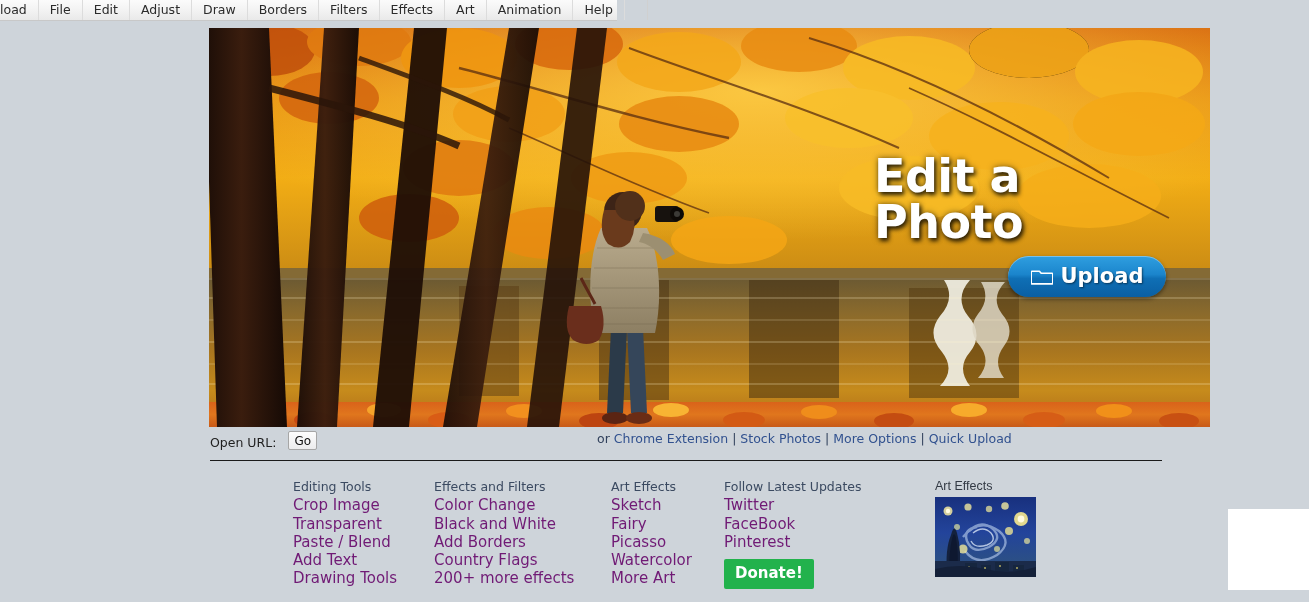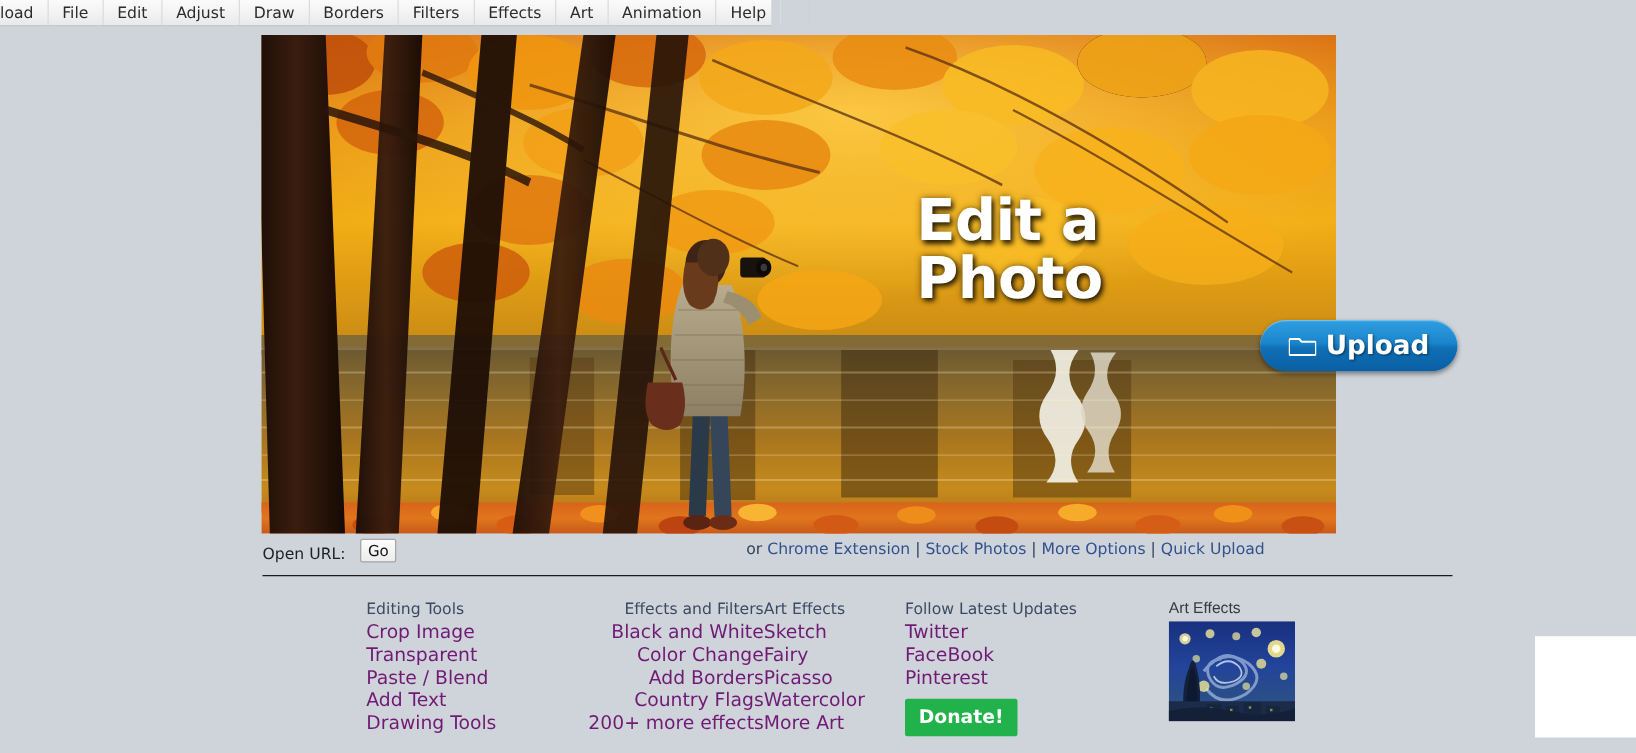--- a/index.html
+++ b/index.html
@@ -44,21 +44,21 @@
   .menubar-fill {
     flex: 1;
     border-right: none;
   }
 
   
   .hero {
     position: absolute;
     left: 209px;
     top: 28px;
-    width: 860px;
+    width: 1001px;
     height: 399px;
     overflow: hidden;
   }
   .hero svg { display: block; width: 100%; height: 100%; }
 
   .hero-text {
     position: absolute;
     right: 36px;
     top: 126px;
     width: 300px;
@@ -176,21 +176,21 @@
     top: 478px;
     display: flex;
     align-items: flex-start;
   }
   .fcol {
     display: flex;
     flex-direction: column;
     white-space: nowrap;
   }
   .fcol-1 { width: 141px; }
-  .fcol-2 { width: 177px; align-items: flex-end; }
+  .fcol-2 { width: 177px; }
   .fcol-3 { width: 113px; }
   .fcol-4 { width: 160px; }
   .fhead {
     font-size: 12.5px;
     color: #3b4a61;
     line-height: 18.3px;
   }
   .flink {
     font-size: 15px;
     color: #701a75;
@@ -459,22 +459,22 @@
     <div class="fhead">Editing Tools</div>
     <a class="flink">Crop Image</a>
     <a class="flink">Transparent</a>
     <a class="flink">Paste / Blend</a>
     <a class="flink">Add Text</a>
     <a class="flink">Drawing Tools</a>
   </div>
 
   <div class="fcol fcol-2">
     <div class="fhead">Effects and Filters</div>
+    <a class="flink">Color Change</a>
     <a class="flink">Black and White</a>
-    <a class="flink">Color Change</a>
     <a class="flink">Add Borders</a>
     <a class="flink">Country Flags</a>
     <a class="flink">200+ more effects</a>
   </div>
 
   <div class="fcol fcol-3">
     <div class="fhead">Art Effects</div>
     <a class="flink">Sketch</a>
     <a class="flink">Fairy</a>
     <a class="flink">Picasso</a>

